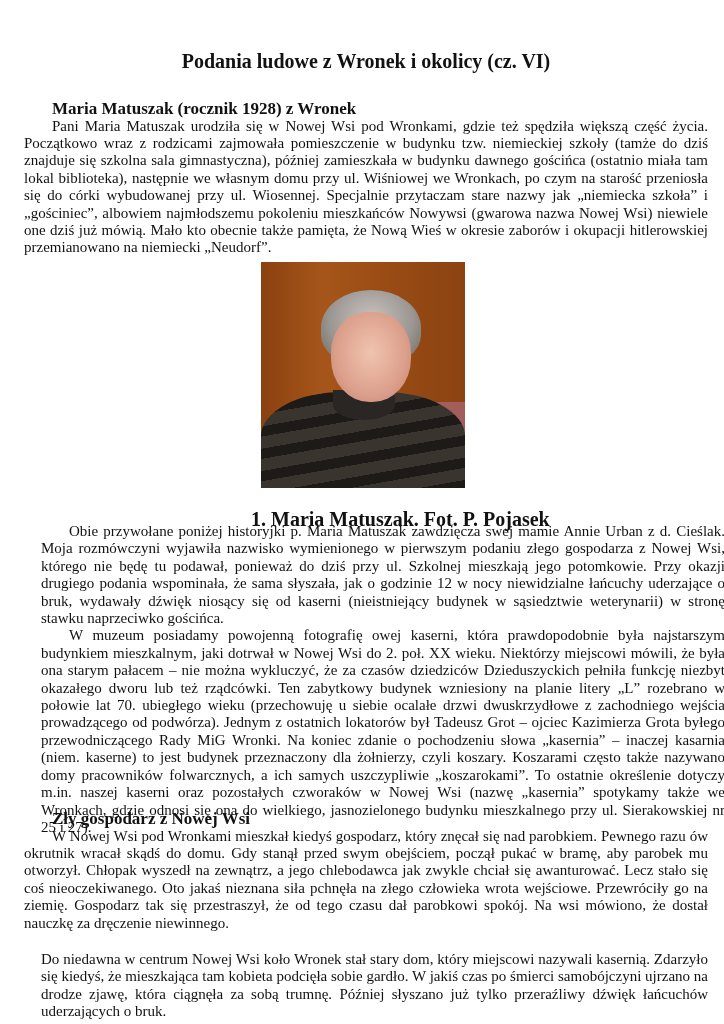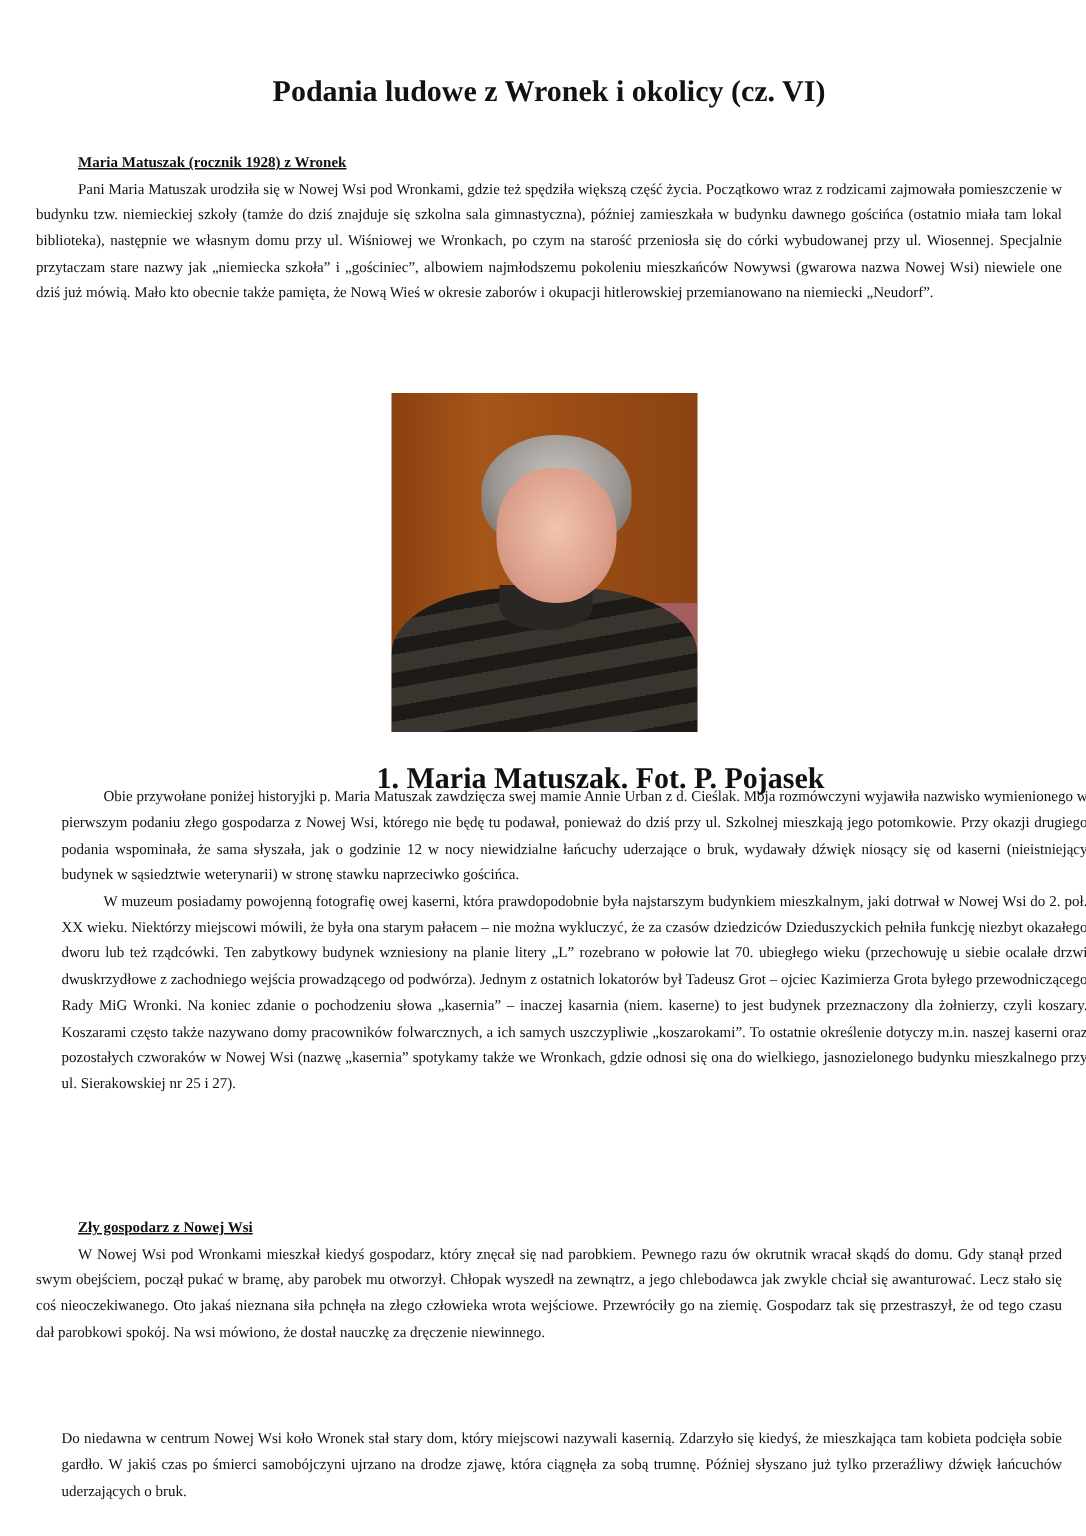--- a/index.html
+++ b/index.html
@@ -1,22 +1,22 @@
 <!DOCTYPE html>
 <html><head>
 <meta charset="utf-8">
 <style>
   html, body { margin: 0; padding: 0; background: #ffffff; }
   body { width: 724px; height: 1024px; overflow: hidden; position: relative;
          font-family: "Liberation Serif", "DejaVu Serif", serif; color: #111; }
   .page { position: absolute; left: 24px; top: 0; width: 684px; }
   .title { position: absolute; top: 50px; left: 0; width: 684px; text-align: center;
            font-weight: bold; font-size: 20px; }
-  .heading { font-weight: bold; font-size: 10px; padding-left: 28px; line-height: 17.5px; text-decoration: underline; }
-  .para { font-size: 10px; line-height: 17.4px; text-align: justify; text-indent: 28px; margin: 0; }
+  .heading { font-weight: bold; font-size: 17px; padding-left: 28px; line-height: 17.5px; }
+  .para { font-size: 15px; line-height: 17.4px; text-align: justify; text-indent: 28px; margin: 0; }
   .sec1 { position: absolute; top: 100px; left: 0; width: 684px; }
   .figure { position: absolute; top: 262px; left: 237px; width: 206px; }
   .photo { width: 204px; height: 226px; position: relative; overflow: hidden;
            background: linear-gradient(90deg, #8a4010 0%, #a6561a 30%, #9a4c14 60%, #8b4312 100%); }
   .photo .bg-pink { position: absolute; right: 0; top: 140px; width: 40px; height: 30px; background: #b07090; opacity: .6; }
   .photo .hair { position: absolute; left: 60px; top: 28px; width: 100px; height: 75px; border-radius: 50% 50% 40% 40%;
                  background: radial-gradient(ellipse at 50% 40%, #c9c4bf 0%, #9a9590 60%, #6a625c 100%); }
   .photo .face { position: absolute; left: 70px; top: 50px; width: 80px; height: 90px; border-radius: 45% 45% 48% 48%;
                  background: radial-gradient(ellipse at 50% 45%, #f0c4b0 0%, #dca08c 60%, #c4806c 100%); }
   .photo .body { position: absolute; left: 0; top: 130px; width: 204px; height: 110px; border-radius: 40% 40% 0 0;

